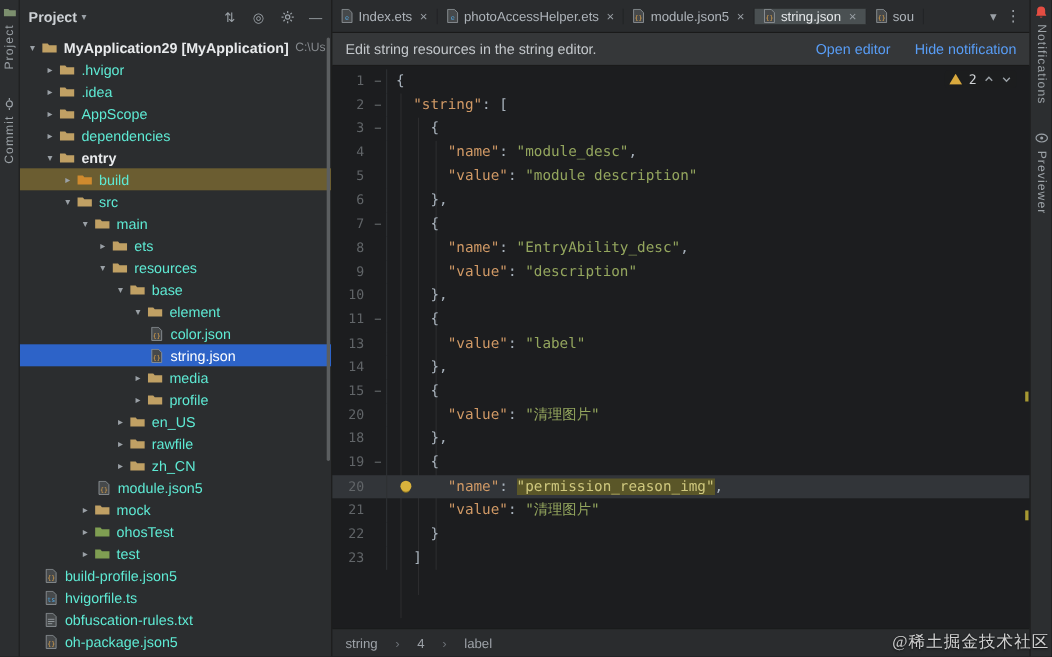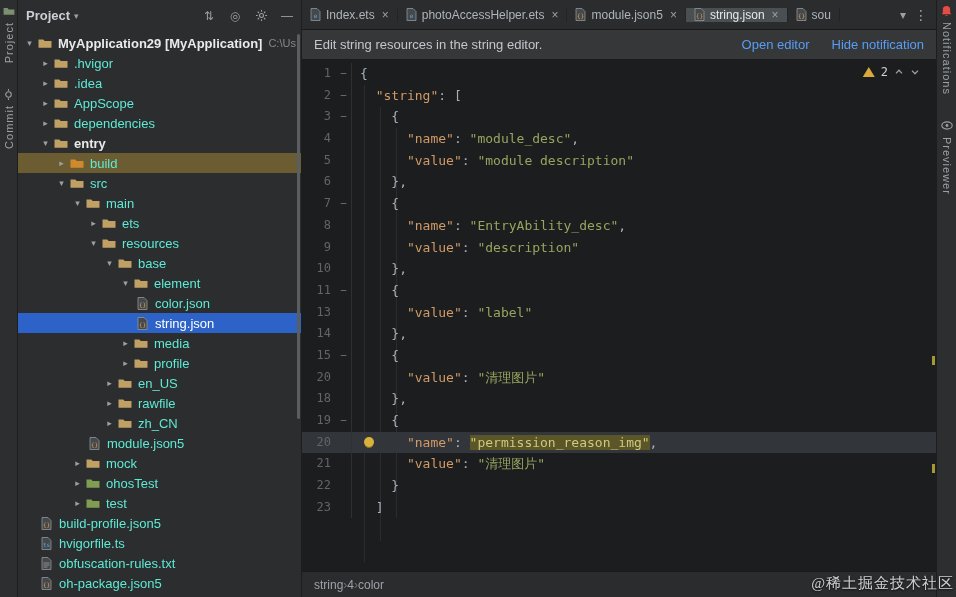--- a/index.html
+++ b/index.html
@@ -60,21 +60,21 @@
   .c-k { color:#d19a66; }
   .c-s { color:#94a65e; }
   .c-h { background:#5a5628; color:#cfc87e; }
   .bulb { position:absolute; left:62px; top:5px; width:10px; height:10px; border-radius:50%; background:#d9b23c; box-shadow:0 2px 0 -1px #8a7425; cursor:pointer; }
   .guide { position:absolute; width:1px; background:rgba(255,255,255,0.07); }
   .insp { position:absolute; top:4px; right:12px; display:flex; align-items:center; gap:6px; font-size:12px; color:#cfd2d5; background:rgba(28,29,31,0.85); padding:1px 4px; border-radius:3px; }
   .warn-tri { width:12px; height:10px; background:#d9a93d; clip-path:polygon(50% 0,100% 100%,0 100%); }
   .insp-chev { cursor:pointer; display:flex; }
   .stripe-mark { position:absolute; right:1px; width:3px; height:9px; background:#a79932; }
 
-  .crumbs { height:26px; background:#2a2c2e; border-top:1px solid #1a1a1a; display:flex; align-items:center; padding:0 12px; gap:0; font-size:12px; color:#9da2a8; flex-shrink:0; }
+  .crumbs { height:26px; background:#2a2c2e; border-top:1px solid #1a1a1a; display:flex; align-items:center; padding:0 12px; gap:16px; font-size:12px; color:#9da2a8; flex-shrink:0; }
   .crumb { cursor:pointer; }
   .crumb-sep { color:#6b7075; }
 
   .watermark { position:absolute; right:2px; bottom:4px; font-size:15px; letter-spacing:1px; color:rgba(240,240,240,0.85); text-shadow:0 1px 2px rgba(0,0,0,0.8); z-index:20; pointer-events:none;font-family:Liberation Serif, serif; }
 </style>
 </head>
 <body>
 
 <div class="app">
 
@@ -566,21 +566,21 @@
           <span class="fold"></span>
           <span class="codetext"><span class="c-p">  ]</span></span>
         </div>
       </div>
 
     <div class="crumbs" id="crumbs-host">
         <span class="crumb">string</span>
         <span class="crumb-sep">›</span>
         <span class="crumb">4</span>
         <span class="crumb-sep">›</span>
-        <span class="crumb">color</span>
+        <span class="crumb">label</span>
       </div>
   </div>
 
   <div class="strip strip-right">
     <div class="strip-icon">
       <svg width="11" height="12" viewBox="0 0 12 13">
           <path d="M6 1a4 4 0 0 1 4 4v3l1.2 2H0.8L2 8V5a4 4 0 0 1 4-4z" fill="#e54d42"></path>
           <path d="M4.6 11a1.5 1.5 0 0 0 2.8 0z" fill="#e54d42"></path>
         </svg>
     </div>

